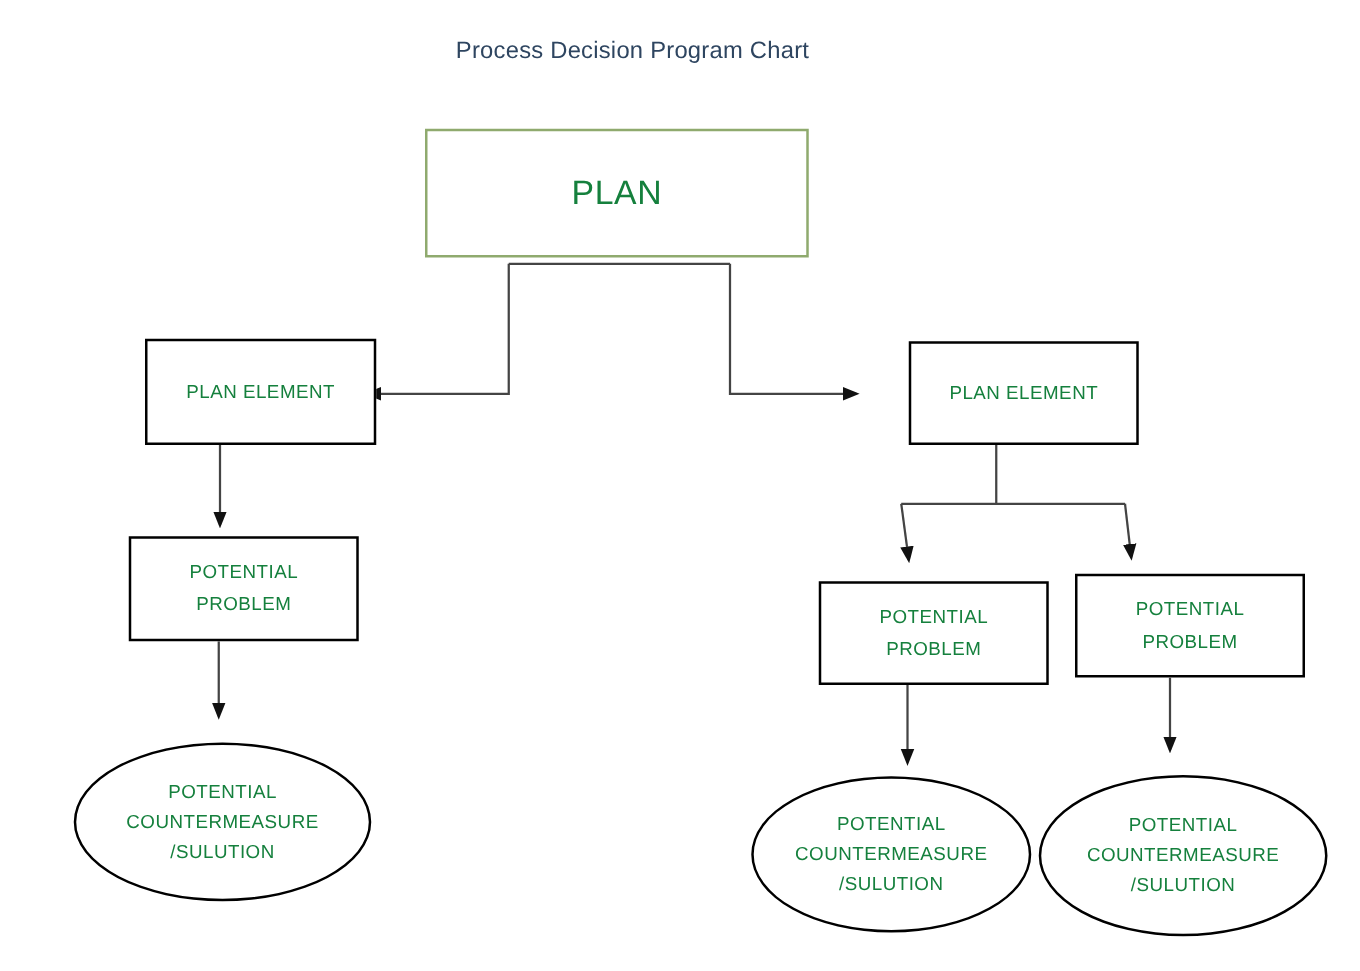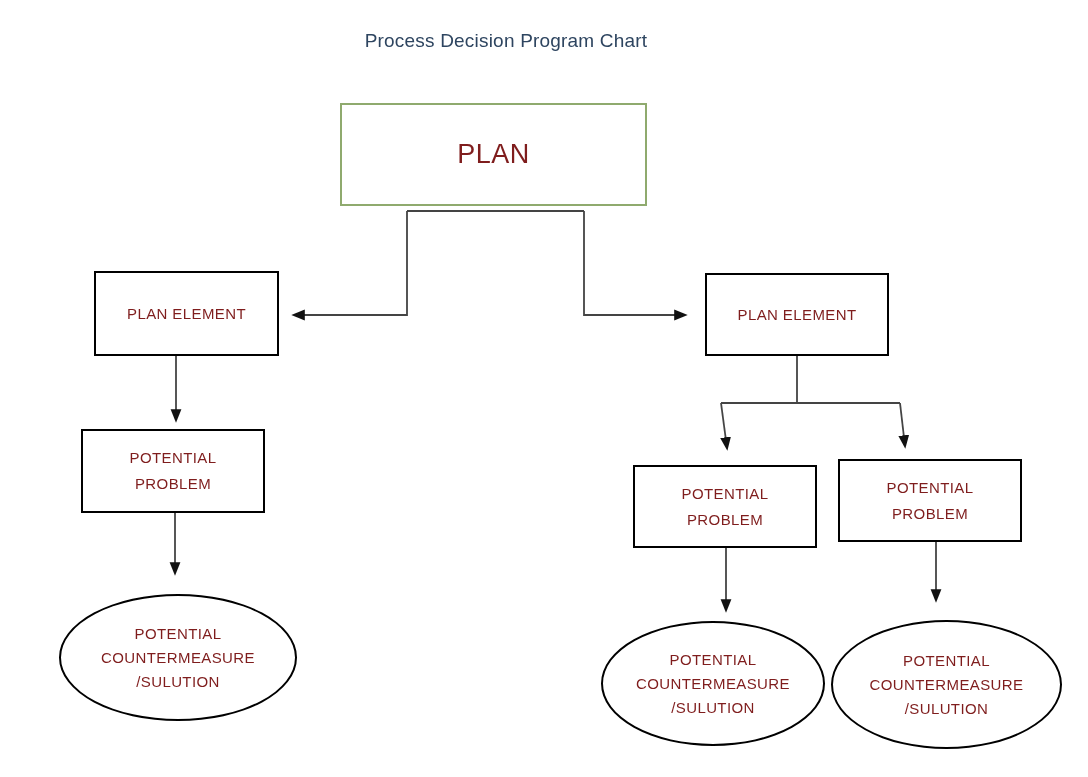--- a/index.html
+++ b/index.html
@@ -45,25 +45,26 @@
     color: var(--title, #2e4560);
   }
   .node {
     position: absolute;
     box-sizing: border-box;
     display: flex;
     flex-direction: column;
     align-items: center;
     justify-content: center;
     text-align: center;
-    color: #7f1d1d;
+    color: #15803d;
     background: #ffffff;
   }
   .rect {
     border: 2.5px solid var(--node-border, #000000);
+    margin-left: 22px;
   }
   .plan {
     left: 340px; top: 103px; width: 307px; height: 103px;
     border: 2px solid var(--plan-border, #8faa6e);
     font-size: 27px;
     letter-spacing: 0.5px;
   }
   .label-small {
     font-size: 15px;
     letter-spacing: 0.4px;

